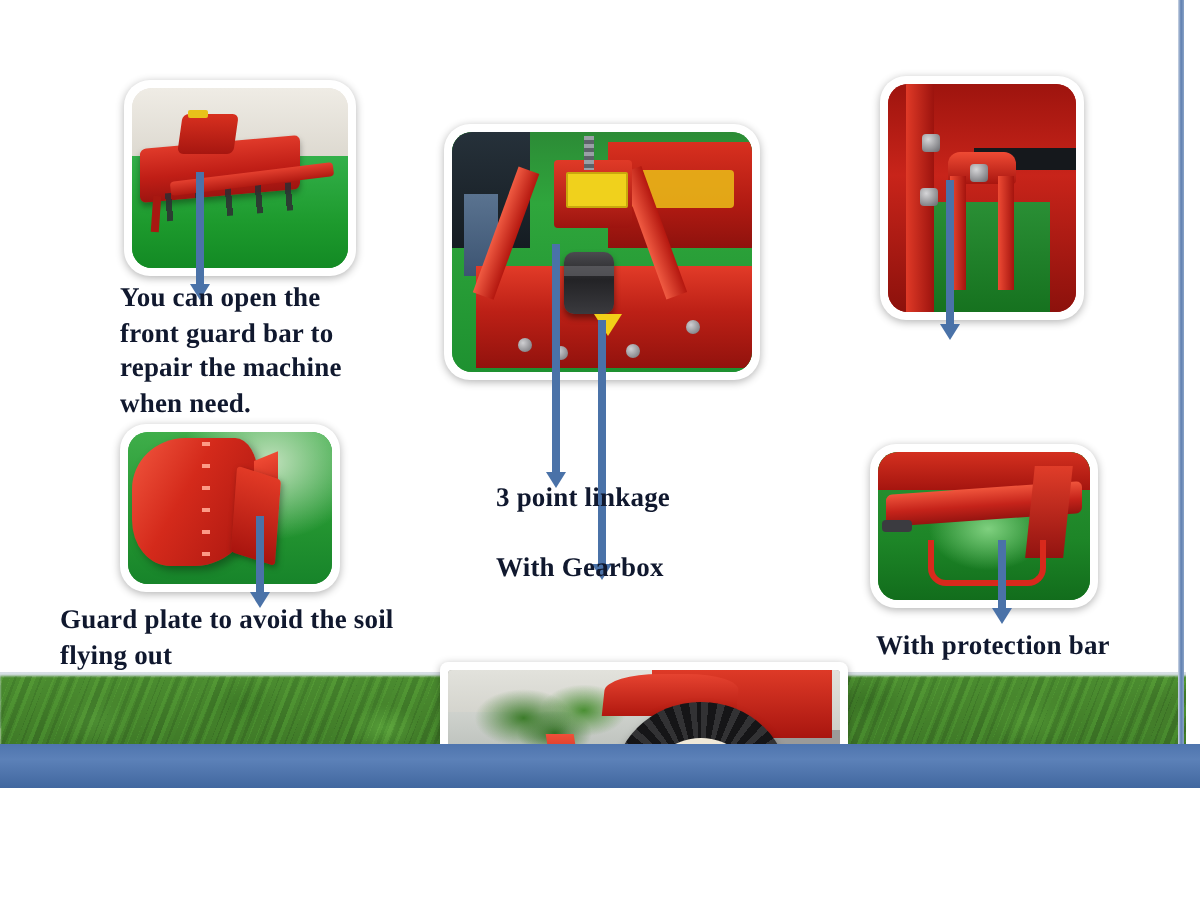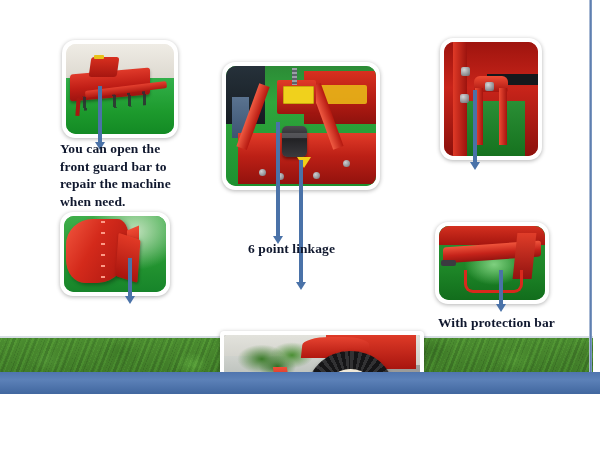--- a/index.html
+++ b/index.html
@@ -375,20 +375,22 @@
       <div class="p2-flap"></div>
       <div class="p2-rivets"></div>
     </div>
   </div>
 
   <div class="arrow" style="left:125px;top:258px;width:10px;height:46px;">
     <div class="shaft" style="left:3px;width:4px;height:38px;"></div>
     <div class="head"></div>
   </div>
 
+  <div class="caption cap-lg" style="left:30px;top:301px;width:215px;">Guard plate to avoid the soil
+flying out</div>
 
   <div class="photo" style="left:222px;top:62px;width:158px;height:128px;">
     <div class="inner">
       <div class="p3-bg"></div>
       <div class="p3-floor"></div>
       <div class="p3-dark"></div>
       <div class="p3-jeans"></div>
       <div class="p3-back"></div>
       <div class="p3-back2"></div>
       <div class="p3-main"></div>
@@ -410,22 +412,23 @@
   <div class="arrow" style="left:273px;top:122px;width:10px;height:122px;">
     <div class="shaft" style="left:3px;width:4px;height:114px;"></div>
     <div class="head"></div>
   </div>
 
   <div class="arrow" style="left:296px;top:160px;width:10px;height:130px;">
     <div class="shaft" style="left:3px;width:4px;height:122px;"></div>
     <div class="head"></div>
   </div>
 
-  <div class="caption cap-lg" style="left:248px;top:240px;width:170px;">6 point linkage</div>
-
+  <div class="caption cap-lg" style="left:248px;top:240px;width:170px;">3 point linkage</div>
+
+  <div class="caption cap-lg" style="left:248px;top:275px;width:170px;">With Gearbox</div>
 
   <div class="photo" style="left:440px;top:38px;width:102px;height:122px;">
     <div class="inner">
       <div class="p4-bg"></div>
       <div class="p4-red"></div>
       <div class="p4-green"></div>
       <div class="p4-dark"></div>
       <div class="p4-post"></div>
       <div class="p4-brk"></div>
       <div class="p4-legA"></div>

